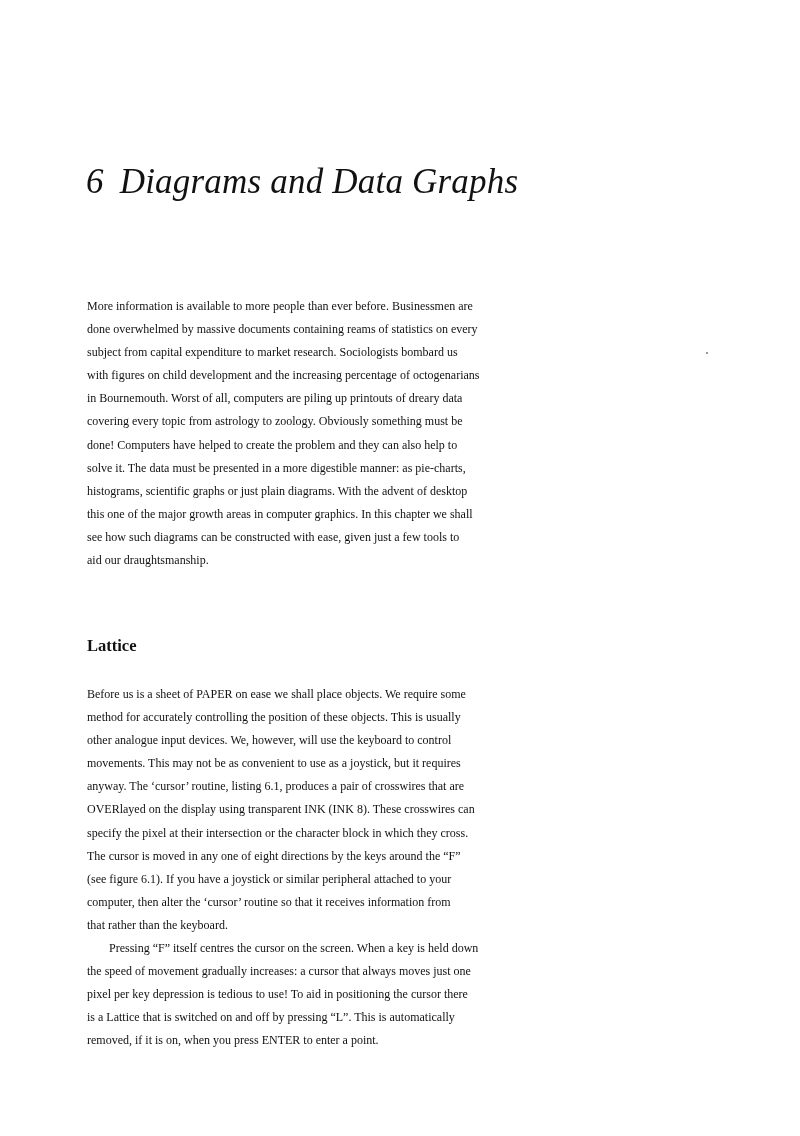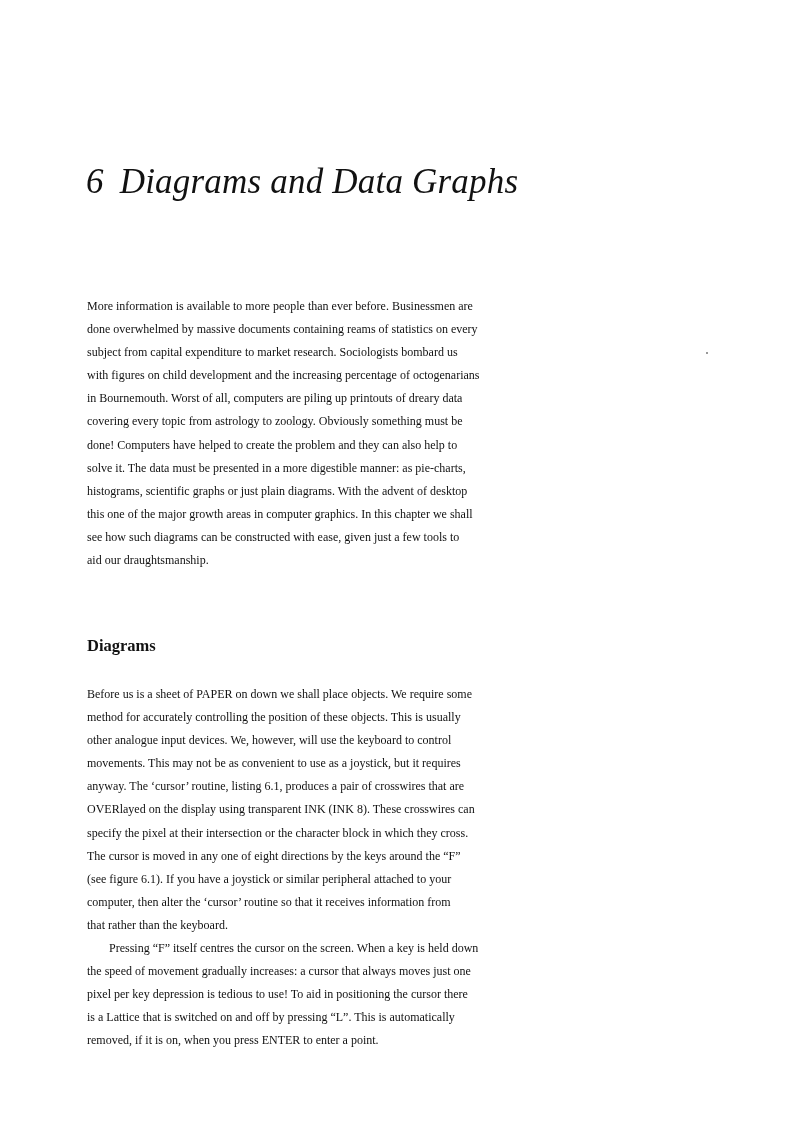--- a/index.html
+++ b/index.html
@@ -75,25 +75,25 @@
     <span class="line">in Bournemouth. Worst of all, computers are piling up printouts of dreary data</span>
     <span class="line">covering every topic from astrology to zoology. Obviously something must be</span>
     <span class="line">done! Computers have helped to create the problem and they can also help to</span>
     <span class="line">solve it. The data must be presented in a more digestible manner: as pie-charts,</span>
     <span class="line">histograms, scientific graphs or just plain diagrams. With the advent of desktop</span>
     <span class="line">this one of the major growth areas in computer graphics. In this chapter we shall</span>
     <span class="line">see how such diagrams can be constructed with ease, given just a few tools to</span>
     <span class="line">aid our draughtsmanship.</span>
   </div>
 
-<h2 class="section-heading">Diagrams</h2>
+<h2 class="section-heading">Lattice</h2>
 
 <div class="block cursors">
   <div id="p1-block">
-      <span class="line">Before us is a sheet of PAPER on down we shall place objects. We require some</span>
+      <span class="line">Before us is a sheet of PAPER on ease we shall place objects. We require some</span>
       <span class="line">method for accurately controlling the position of these objects. This is usually</span>
       <span class="line">other analogue input devices. We, however, will use the keyboard to control</span>
       <span class="line">movements. This may not be as convenient to use as a joystick, but it requires</span>
       <span class="line">anyway. The ‘cursor’ routine, listing 6.1, produces a pair of crosswires that are</span>
       <span class="line">OVERlayed on the display using transparent INK (INK 8). These crosswires can</span>
       <span class="line">specify the pixel at their intersection or the character block in which they cross.</span>
       <span class="line">The cursor is moved in any one of eight directions by the keys around the “F”</span>
       <span class="line">(see figure 6.1). If you have a joystick or similar peripheral attached to your</span>
       <span class="line">computer, then alter the ‘cursor’ routine so that it receives information from</span>
       <span class="line">that rather than the keyboard.</span>

